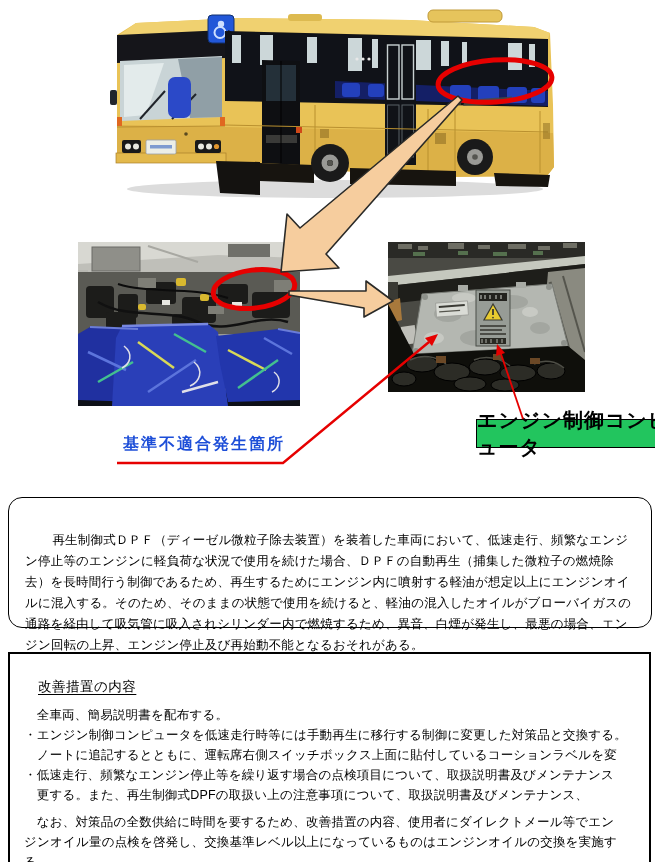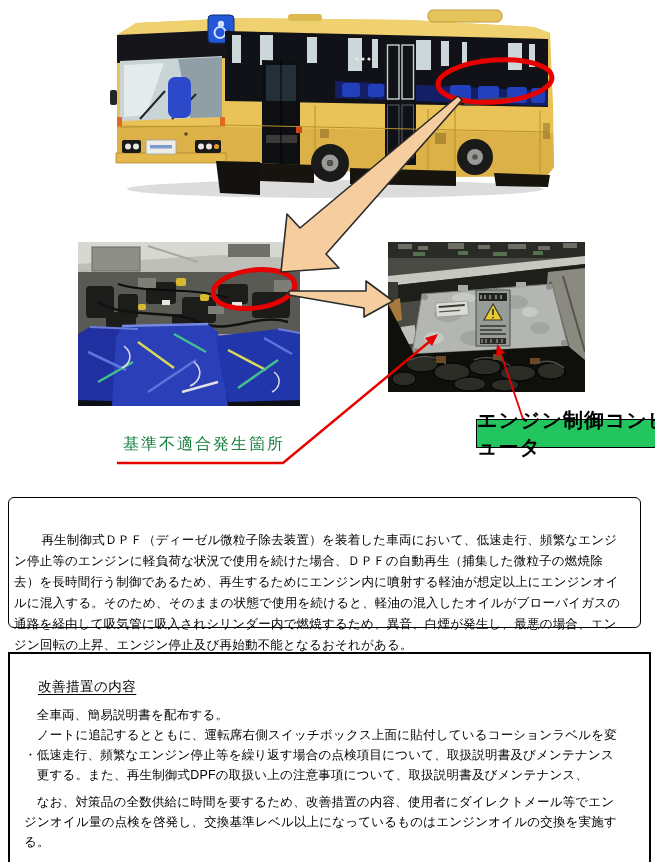--- a/index.html
+++ b/index.html
@@ -2,31 +2,31 @@
 <html><head>
 <meta charset="utf-8">
 <style>
   html,body{margin:0;padding:0;background:#fff;}
   .page{
     position:relative;width:655px;height:862px;background:#ffffff;overflow:hidden;
     font-family:"Liberation Sans","DejaVu Sans",sans-serif;color:#000;
   }
   svg{display:block;}
   .caption{
-    position:absolute;left:123px;top:434px;font-size:16px;font-weight:normal;
-    letter-spacing:2px;color:#15803d;z-index:4;white-space:nowrap;
+    position:absolute;left:123px;top:434px;font-size:16px;font-weight:bold;
+    letter-spacing:2px;color:#1d4ed8;z-index:4;white-space:nowrap;
   }
   .ecu-label-box{
     position:absolute;left:443px;top:419px;width:201px;height:27px;
     border:1.5px solid #000;display:flex;align-items:center;justify-content:center;
     font-size:20px;font-weight:bold;letter-spacing:1px;background:#22c55e;z-index:4;margin-left:33px;
   }
   .defect-box{
     position:absolute;left:8px;top:497px;width:614px;height:108px;
-    border:1.3px solid #000;border-radius:6px;padding:11px 12px 10px 5px;
+    border:1.3px solid #000;border-radius:14px;padding:11px 12px 10px 16px;
     font-size:12.5px;line-height:21px;white-space:pre-wrap;z-index:3;
     letter-spacing:0.2px;
   }
   .measures-box{
     position:absolute;left:8px;top:652px;width:611px;height:177px;
     border:2px solid #000;padding:24px 14px 14px 14px;z-index:3;
   }
   .measures-title{
     font-size:13.5px;text-decoration:underline;text-underline-offset:3px;
     margin:0 0 9px 14px;letter-spacing:0.5px;
@@ -367,20 +367,21 @@
     </g>
   </svg>
 
   <div class="defect-box">
     <span>　再生制御式ＤＰＦ（ディーゼル微粒子除去装置）を装着した車両において、低速走行、頻繁なエンジン停止等のエンジンに軽負荷な状況で使用を続けた場合、ＤＰＦの自動再生（捕集した微粒子の燃焼除去）を長時間行う制御であるため、再生するためにエンジン内に噴射する軽油が想定以上にエンジンオイルに混入する。そのため、そのままの状態で使用を続けると、軽油の混入したオイルがブローバイガスの通路を経由して吸気管に吸入されシリンダー内で燃焼するため、異音、白煙が発生し、最悪の場合、エンジン回転の上昇、エンジン停止及び再始動不能となるおそれがある。</span>
   </div>
 
   <div class="measures-box">
     <div class="measures-title">改善措置の内容</div>
     <div class="m-line">　全車両、簡易説明書を配布する。</div>
+    <div class="m-line">・エンジン制御コンピュータを低速走行時等には手動再生に移行する制御に変更した対策品と交換する。</div>
     <div class="m-line">　ノートに追記するとともに、運転席右側スイッチボックス上面に貼付しているコーションラベルを変</div>
     <div class="m-line">・低速走行、頻繁なエンジン停止等を繰り返す場合の点検項目について、取扱説明書及びメンテナンス</div>
     <div class="m-line">　更する。また、再生制御式DPFの取扱い上の注意事項について、取扱説明書及びメンテナンス、</div>
     <div class="m-line m-gap">　なお、対策品の全数供給に時間を要するため、改善措置の内容、使用者にダイレクトメール等でエン</div>
     <div class="m-line">ジンオイル量の点検を啓発し、交換基準レベル以上になっているものはエンジンオイルの交換を実施す</div>
     <div class="m-line">る。</div>
   </div>
 
 </div>
 

